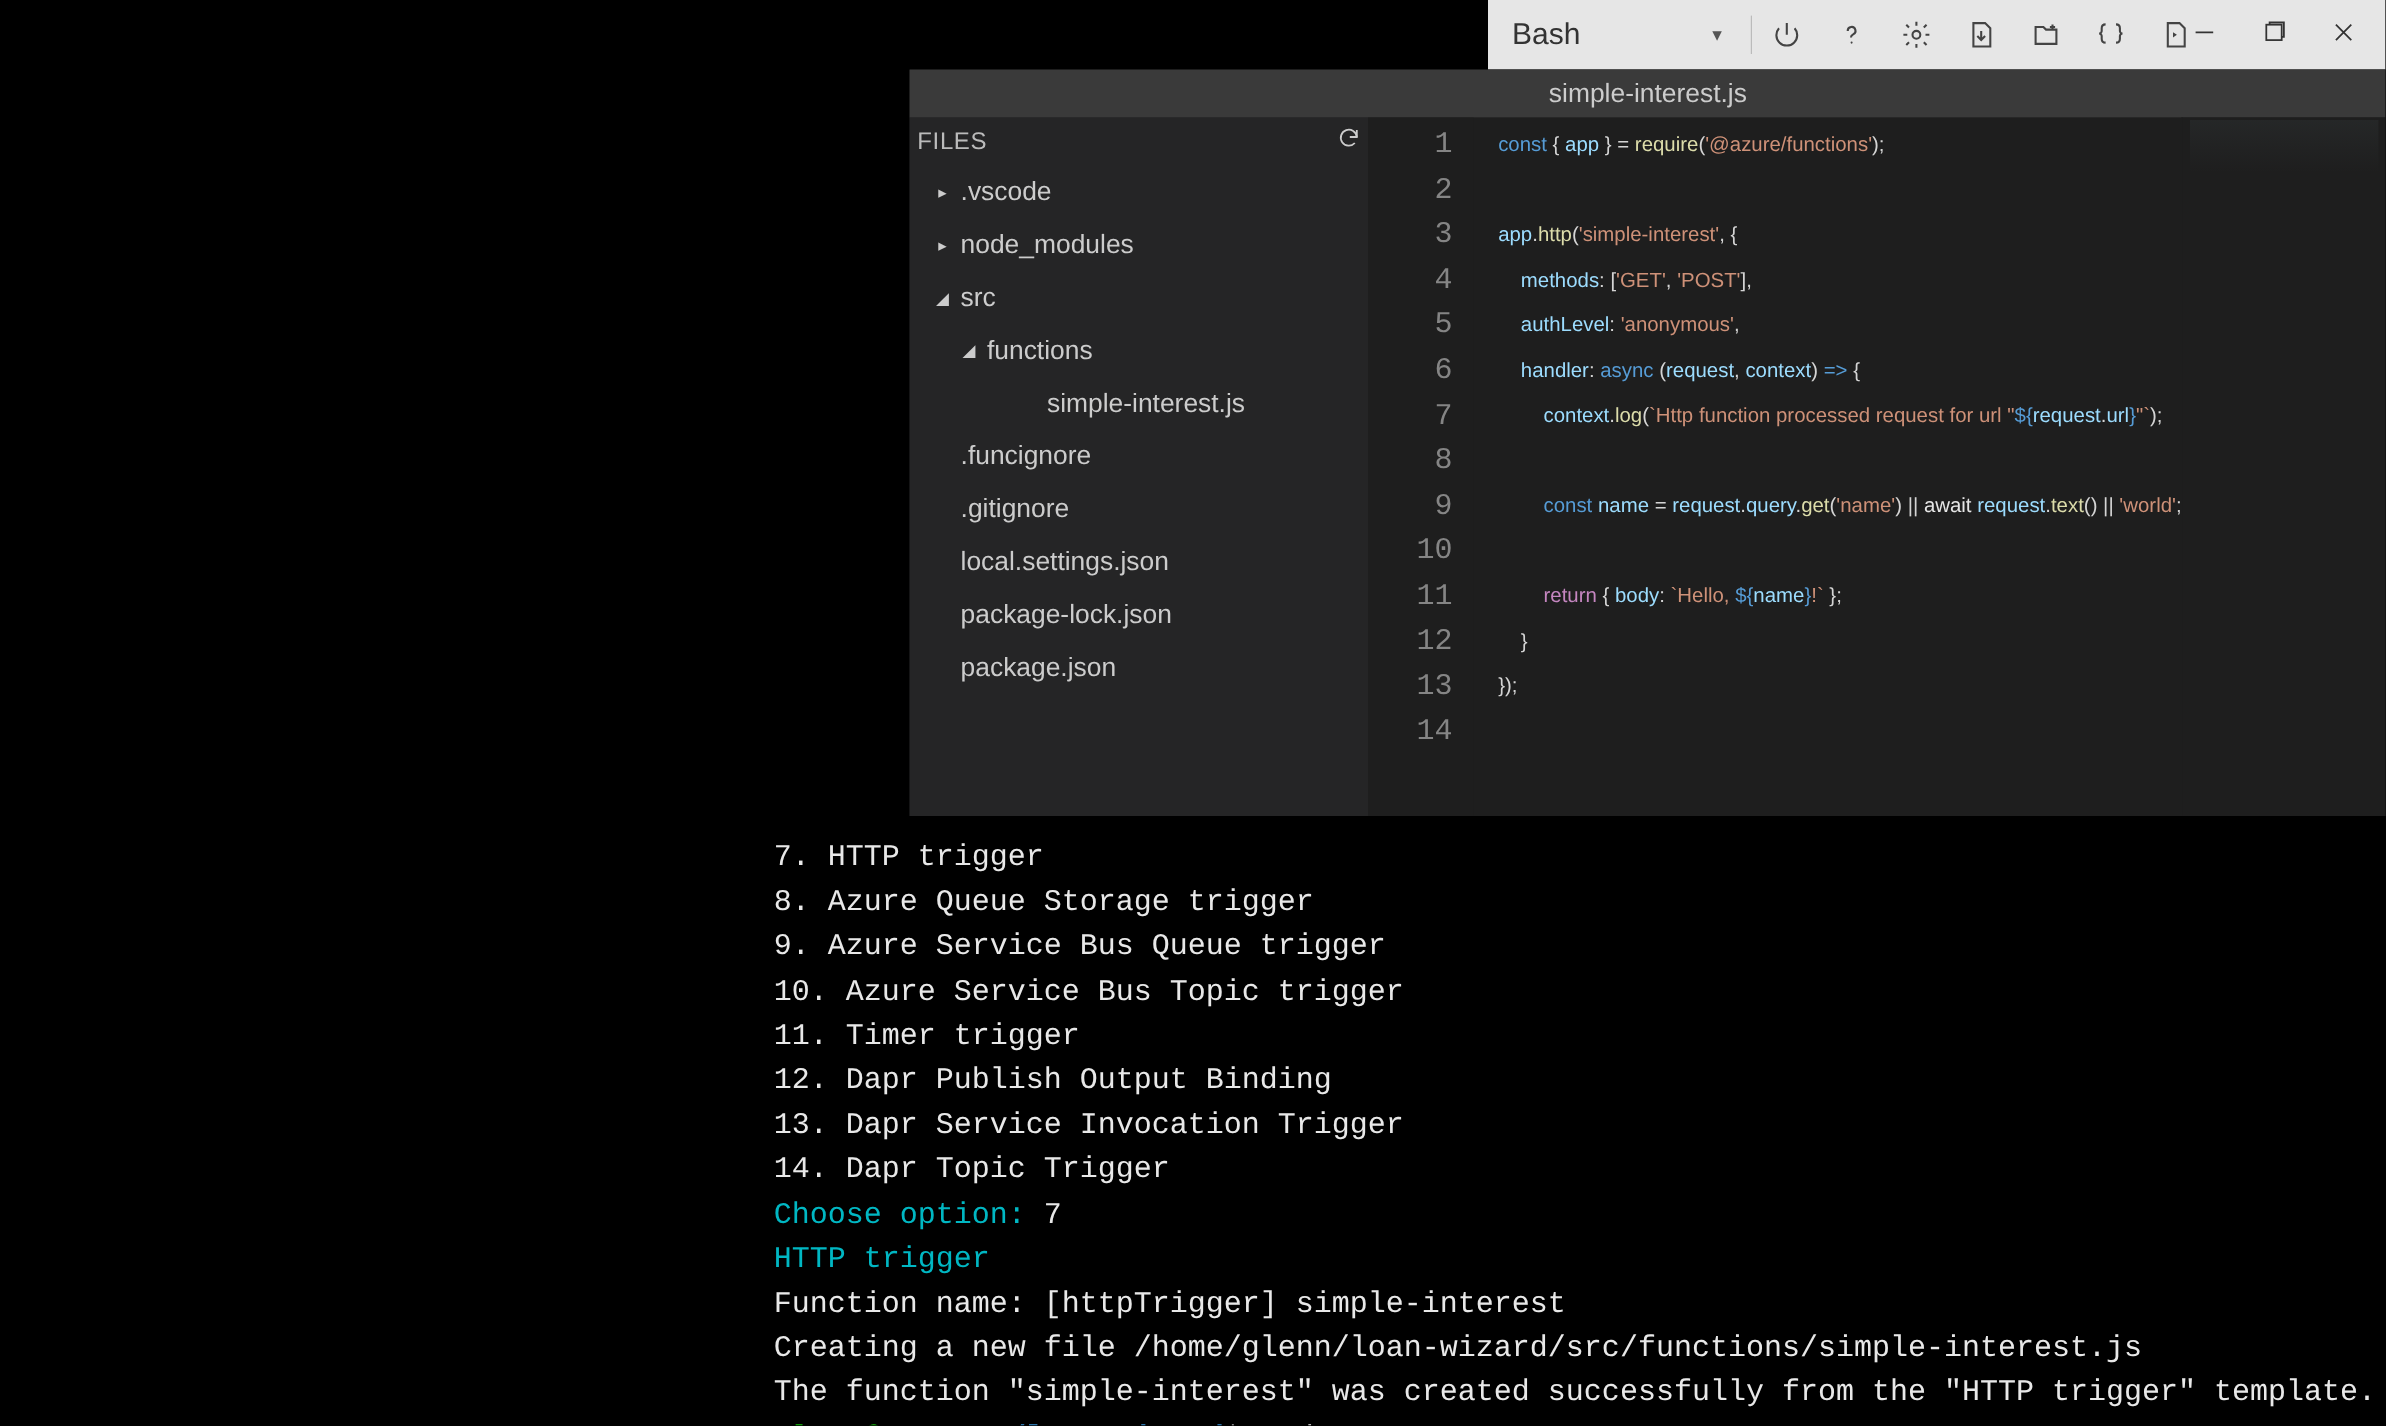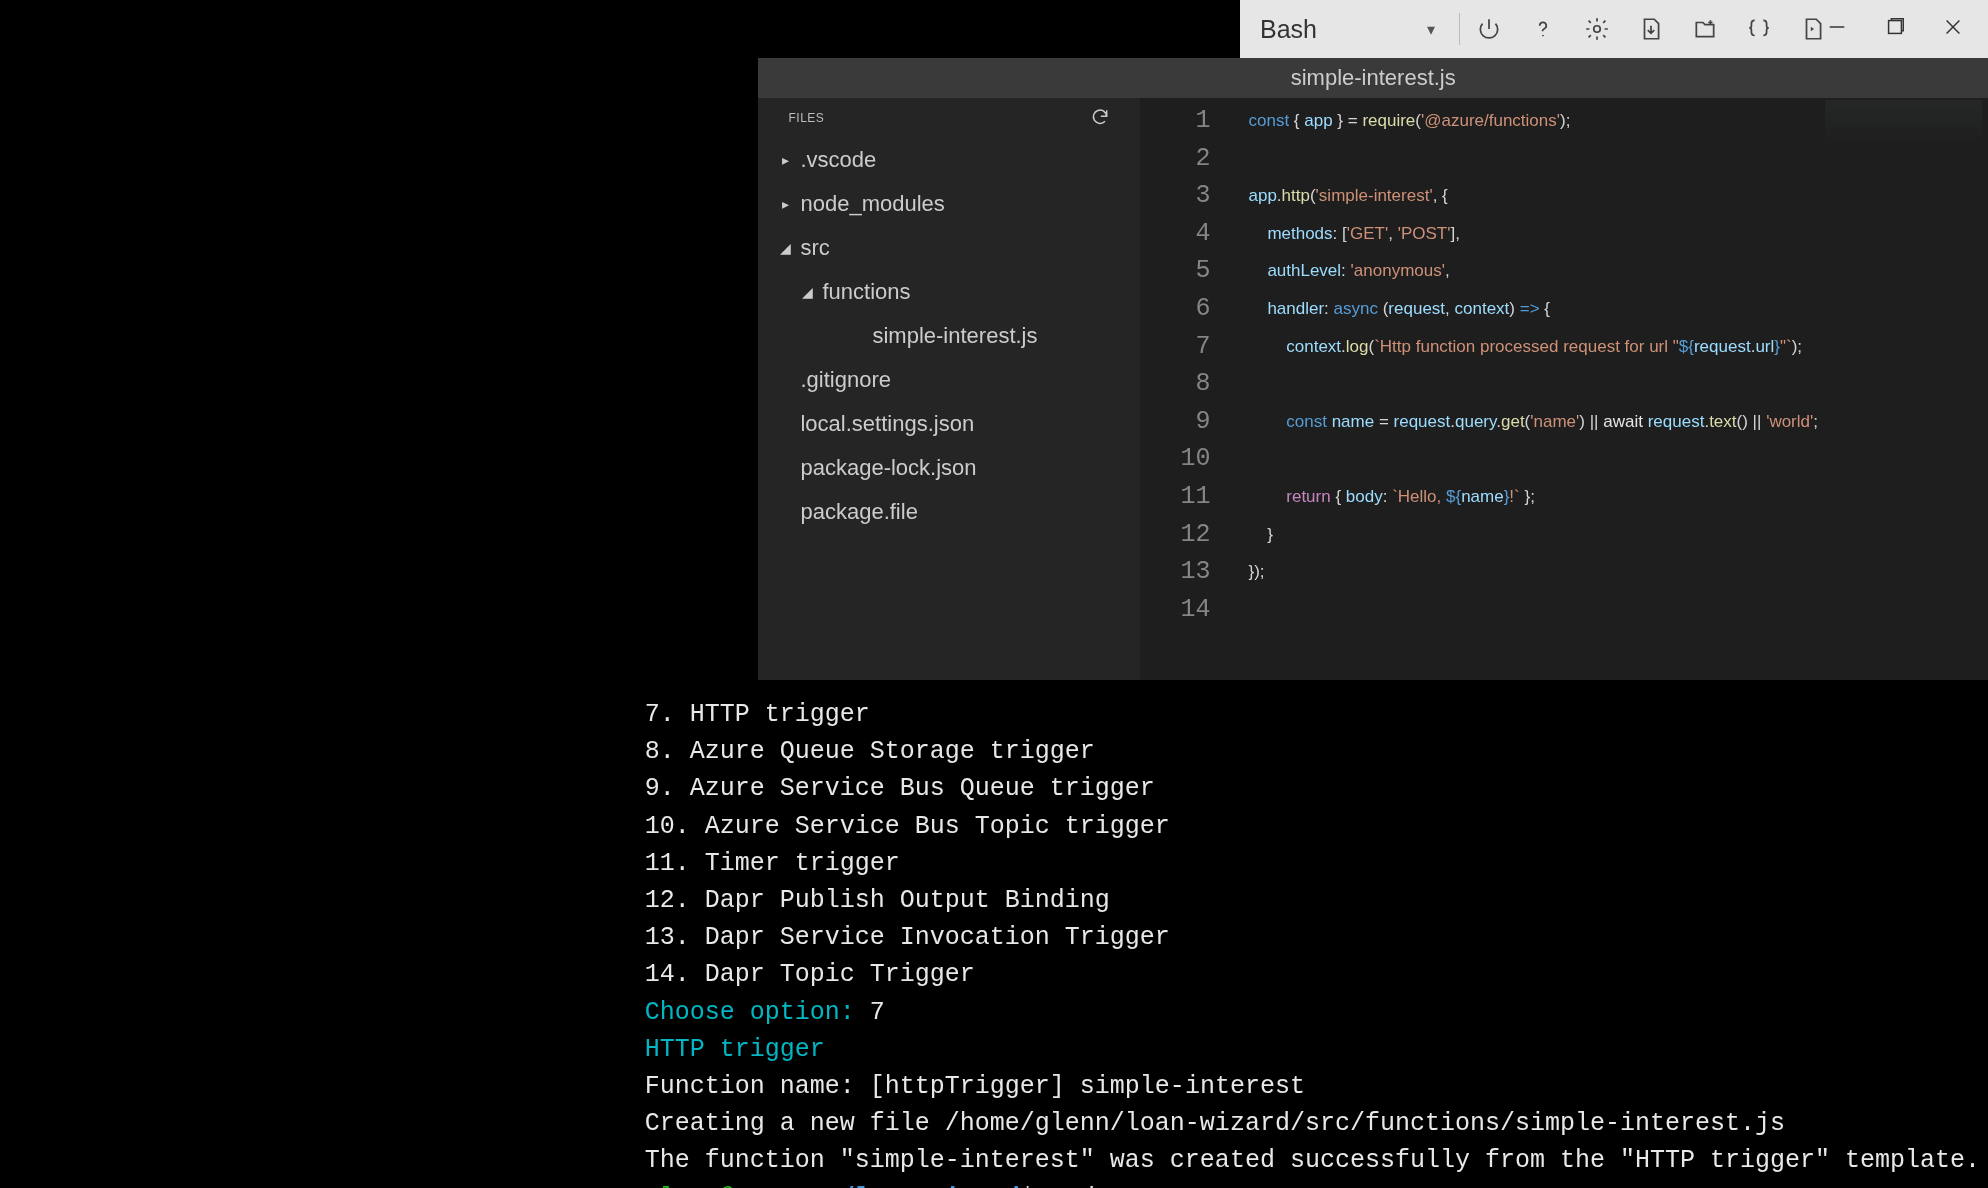--- a/index.html
+++ b/index.html
@@ -16,21 +16,21 @@
 .tb-icon svg { width: 26px; height: 26px; stroke: #444; fill: none; stroke-width: 1.6; }
 .tb-spacer { flex: 1; }
 .win-controls { display: flex; align-items: center; gap: 36px; padding-right: 12px; }
 .win-controls svg { width: 22px; height: 22px; stroke: #333; fill: none; stroke-width: 1.6; }
 
 
 .editor-area { display: flex; flex-direction: column; flex: 0 0 auto; height: 622px; background: #1e1e1e; }
 .tab-bar { height: 40px; background: #3a3a3a; display: flex; align-items: center; justify-content: center; color: #ccc; font-size: 22px; }
 .editor-body { flex: 1; display: flex; min-height: 0; }
 .sidebar { width: 382px; background: #252526; color: #ccc; display: flex; flex-direction: column; font-size: 22px; }
-.sb-header { height: 40px; display: flex; align-items: center; justify-content: space-between; padding: 0 30px; color: #bbb; font-size: 12px; letter-spacing: 0.5px; }
+.sb-header { height: 40px; display: flex; align-items: center; justify-content: space-between; padding: 0 6px; color: #bbb; font-size: 20px; letter-spacing: 0.5px; }
 .sb-header .refresh svg { width: 20px; height: 20px; stroke: #ccc; fill: none; stroke-width: 1.8; }
 .tree { flex: 1; overflow: hidden; }
 .tree-row { height: 44px; display: flex; align-items: center; padding-left: 18px; white-space: nowrap; cursor: pointer; }
 .tw { display: inline-block; width: 18px; text-align: center; font-size: 14px; color: #ccc; margin-right: 6px; }
 .indent-1 { padding-left: 40px; }
 .indent-3 { padding-left: 90px; }
 
 .code-pane { flex: 1; display: flex; background: #1e1e1e; position: relative; min-width: 0; }
 .gutter { width: 88px; background: #1e1e1e; color: #858585; text-align: right; padding: 4px 18px 0 0; font-family: Consolas, "Courier New", monospace; font-size: 25px; line-height: 37.6px; }
 .code { flex: 1; padding: 4px 0 0 20px; font-family: Liberation Sans, sans-serif; font-size: 17px; line-height: 37.6px; color: #d4d4d4; white-space: pre; overflow: hidden; }
@@ -157,33 +157,37 @@
             <div class="tree-row indent-1">
               <span class="tw">◢</span>
               <span>functions</span>
             </div>
             <div class="tree-row indent-3">
               <span class="tw"></span>
               <span>simple-interest.js</span>
             </div>
             <div class="tree-row">
               <span class="tw"></span>
+              <span>.funcignore</span>
+            </div>
+            <div class="tree-row">
+              <span class="tw"></span>
               <span>.gitignore</span>
             </div>
             <div class="tree-row">
               <span class="tw"></span>
               <span>local.settings.json</span>
             </div>
             <div class="tree-row">
               <span class="tw"></span>
               <span>package-lock.json</span>
             </div>
             <div class="tree-row">
               <span class="tw"></span>
-              <span>package.file</span>
+              <span>package.json</span>
             </div>
           </div>
       </div>
       <div class="code-pane">
         <div class="gutter" id="gutter">
             <div>1</div>
             <div>2</div>
             <div>3</div>
             <div>4</div>
             <div>5</div>

